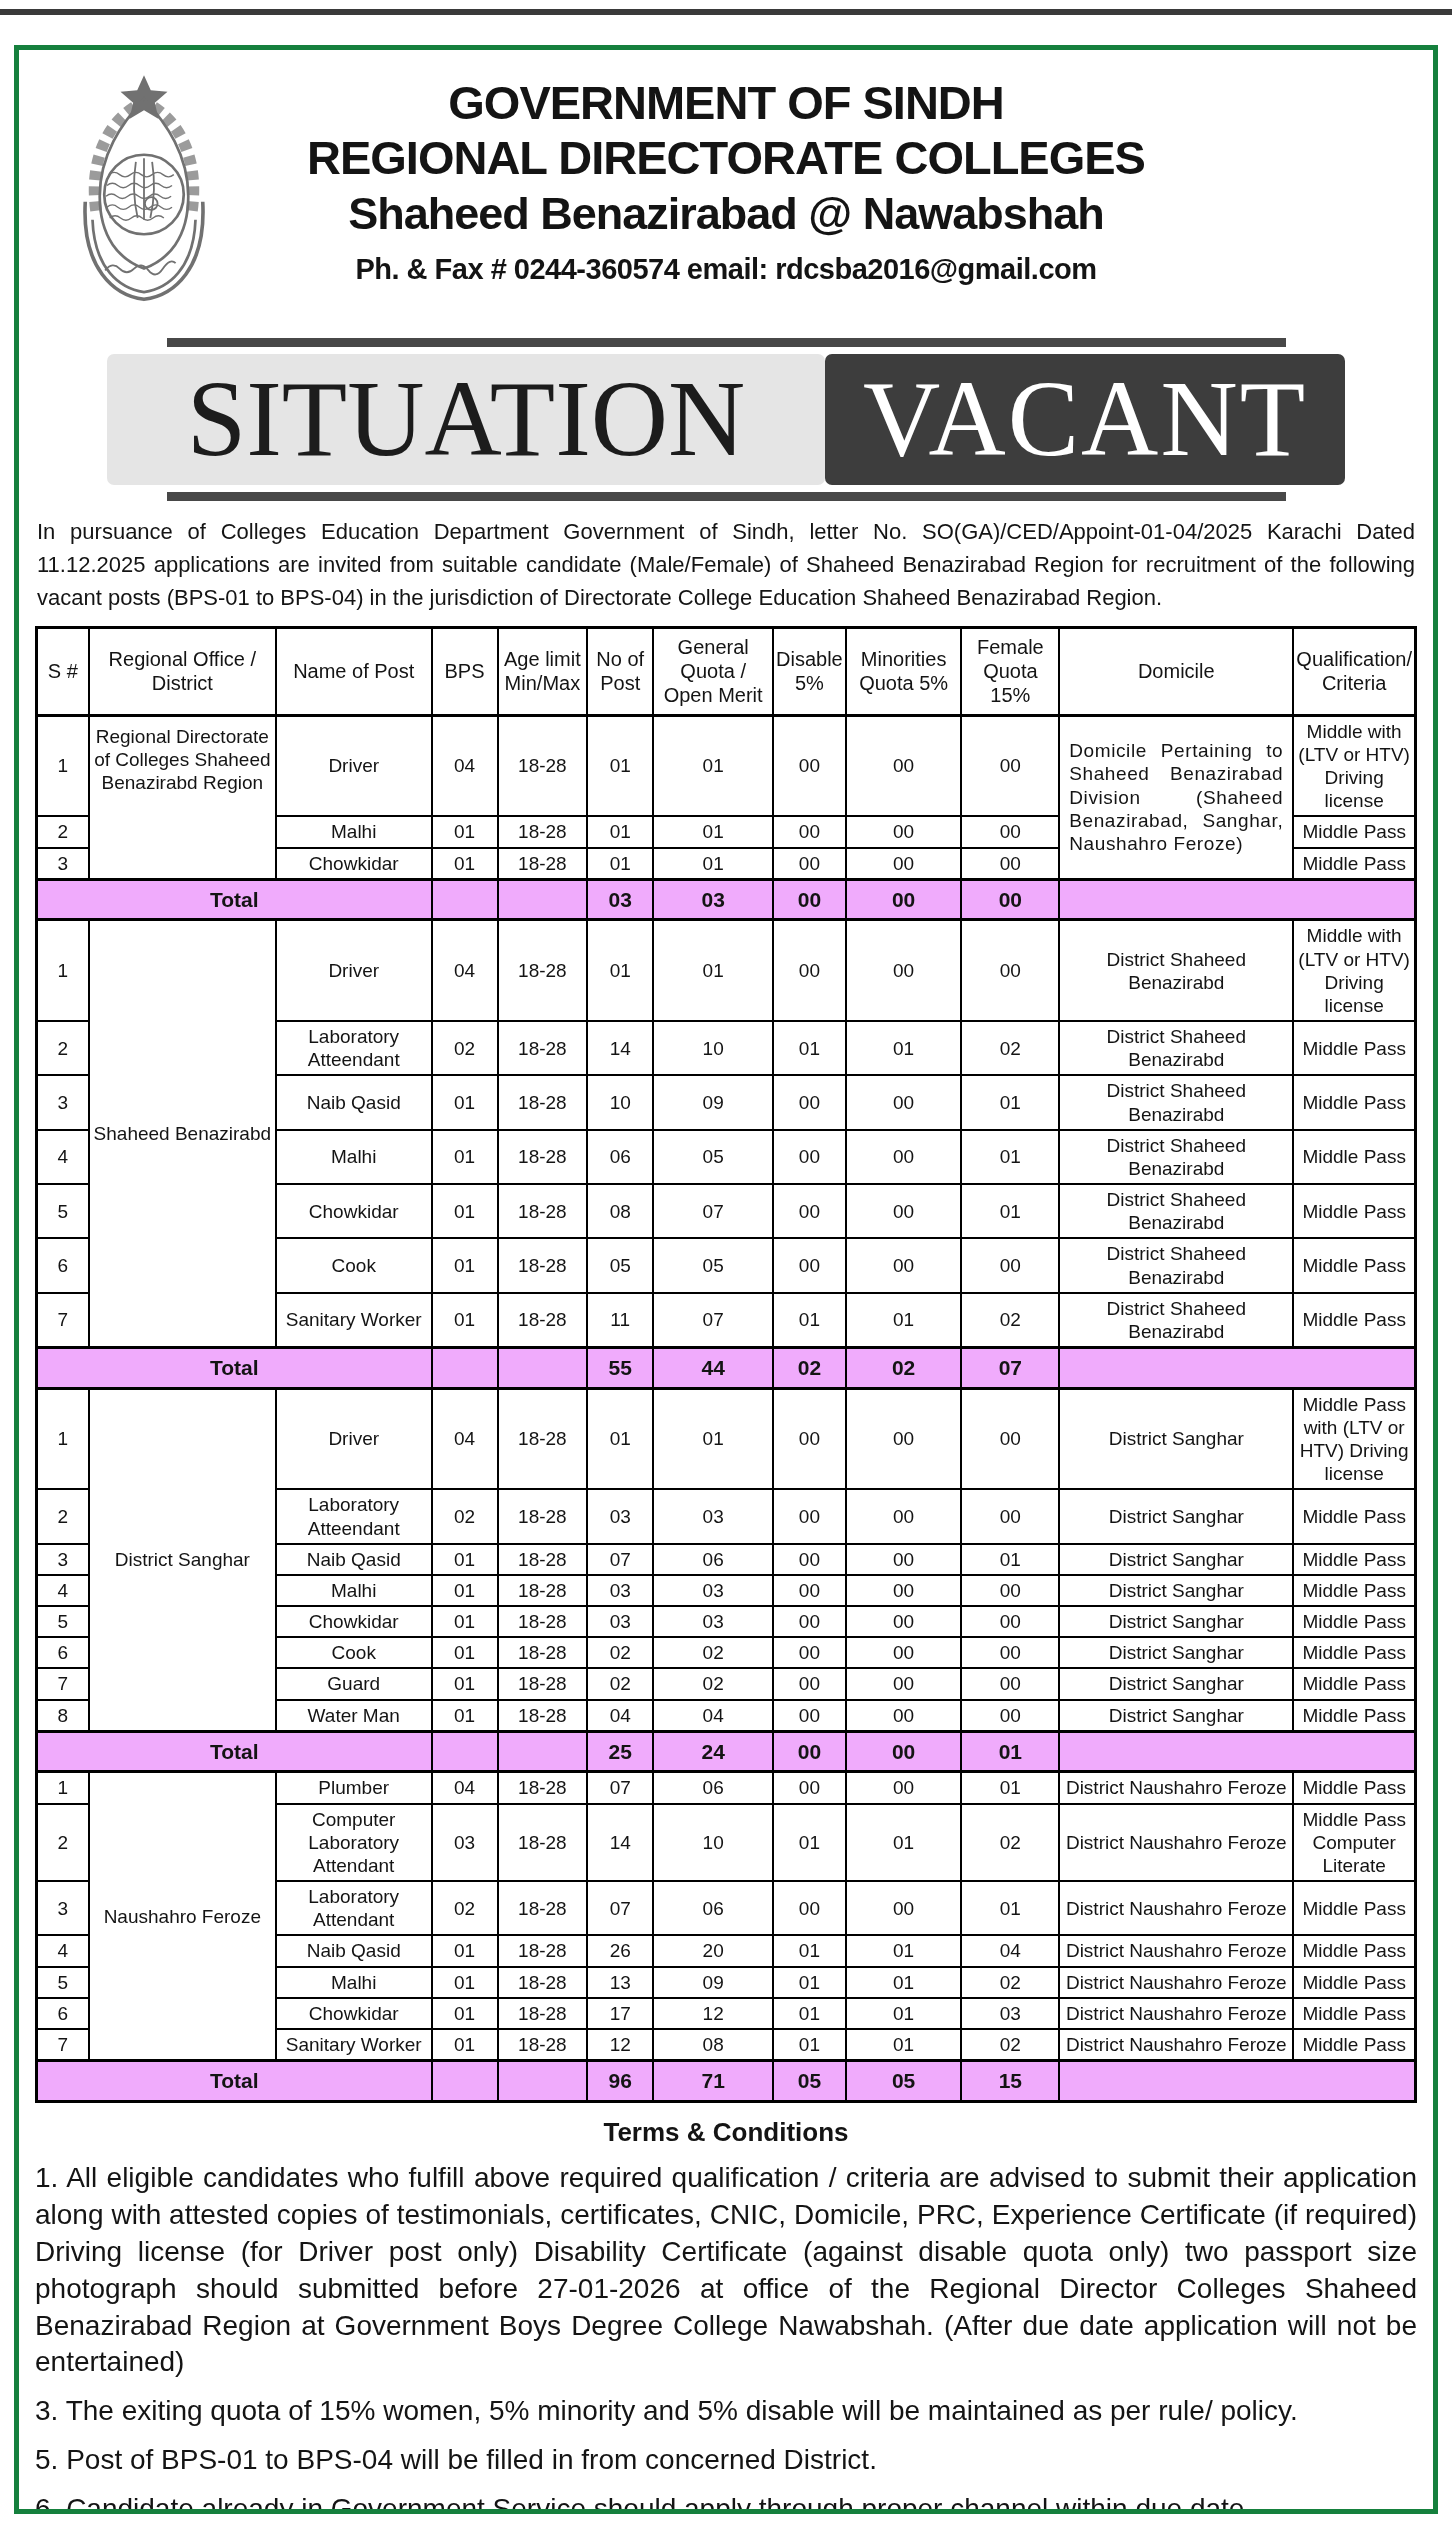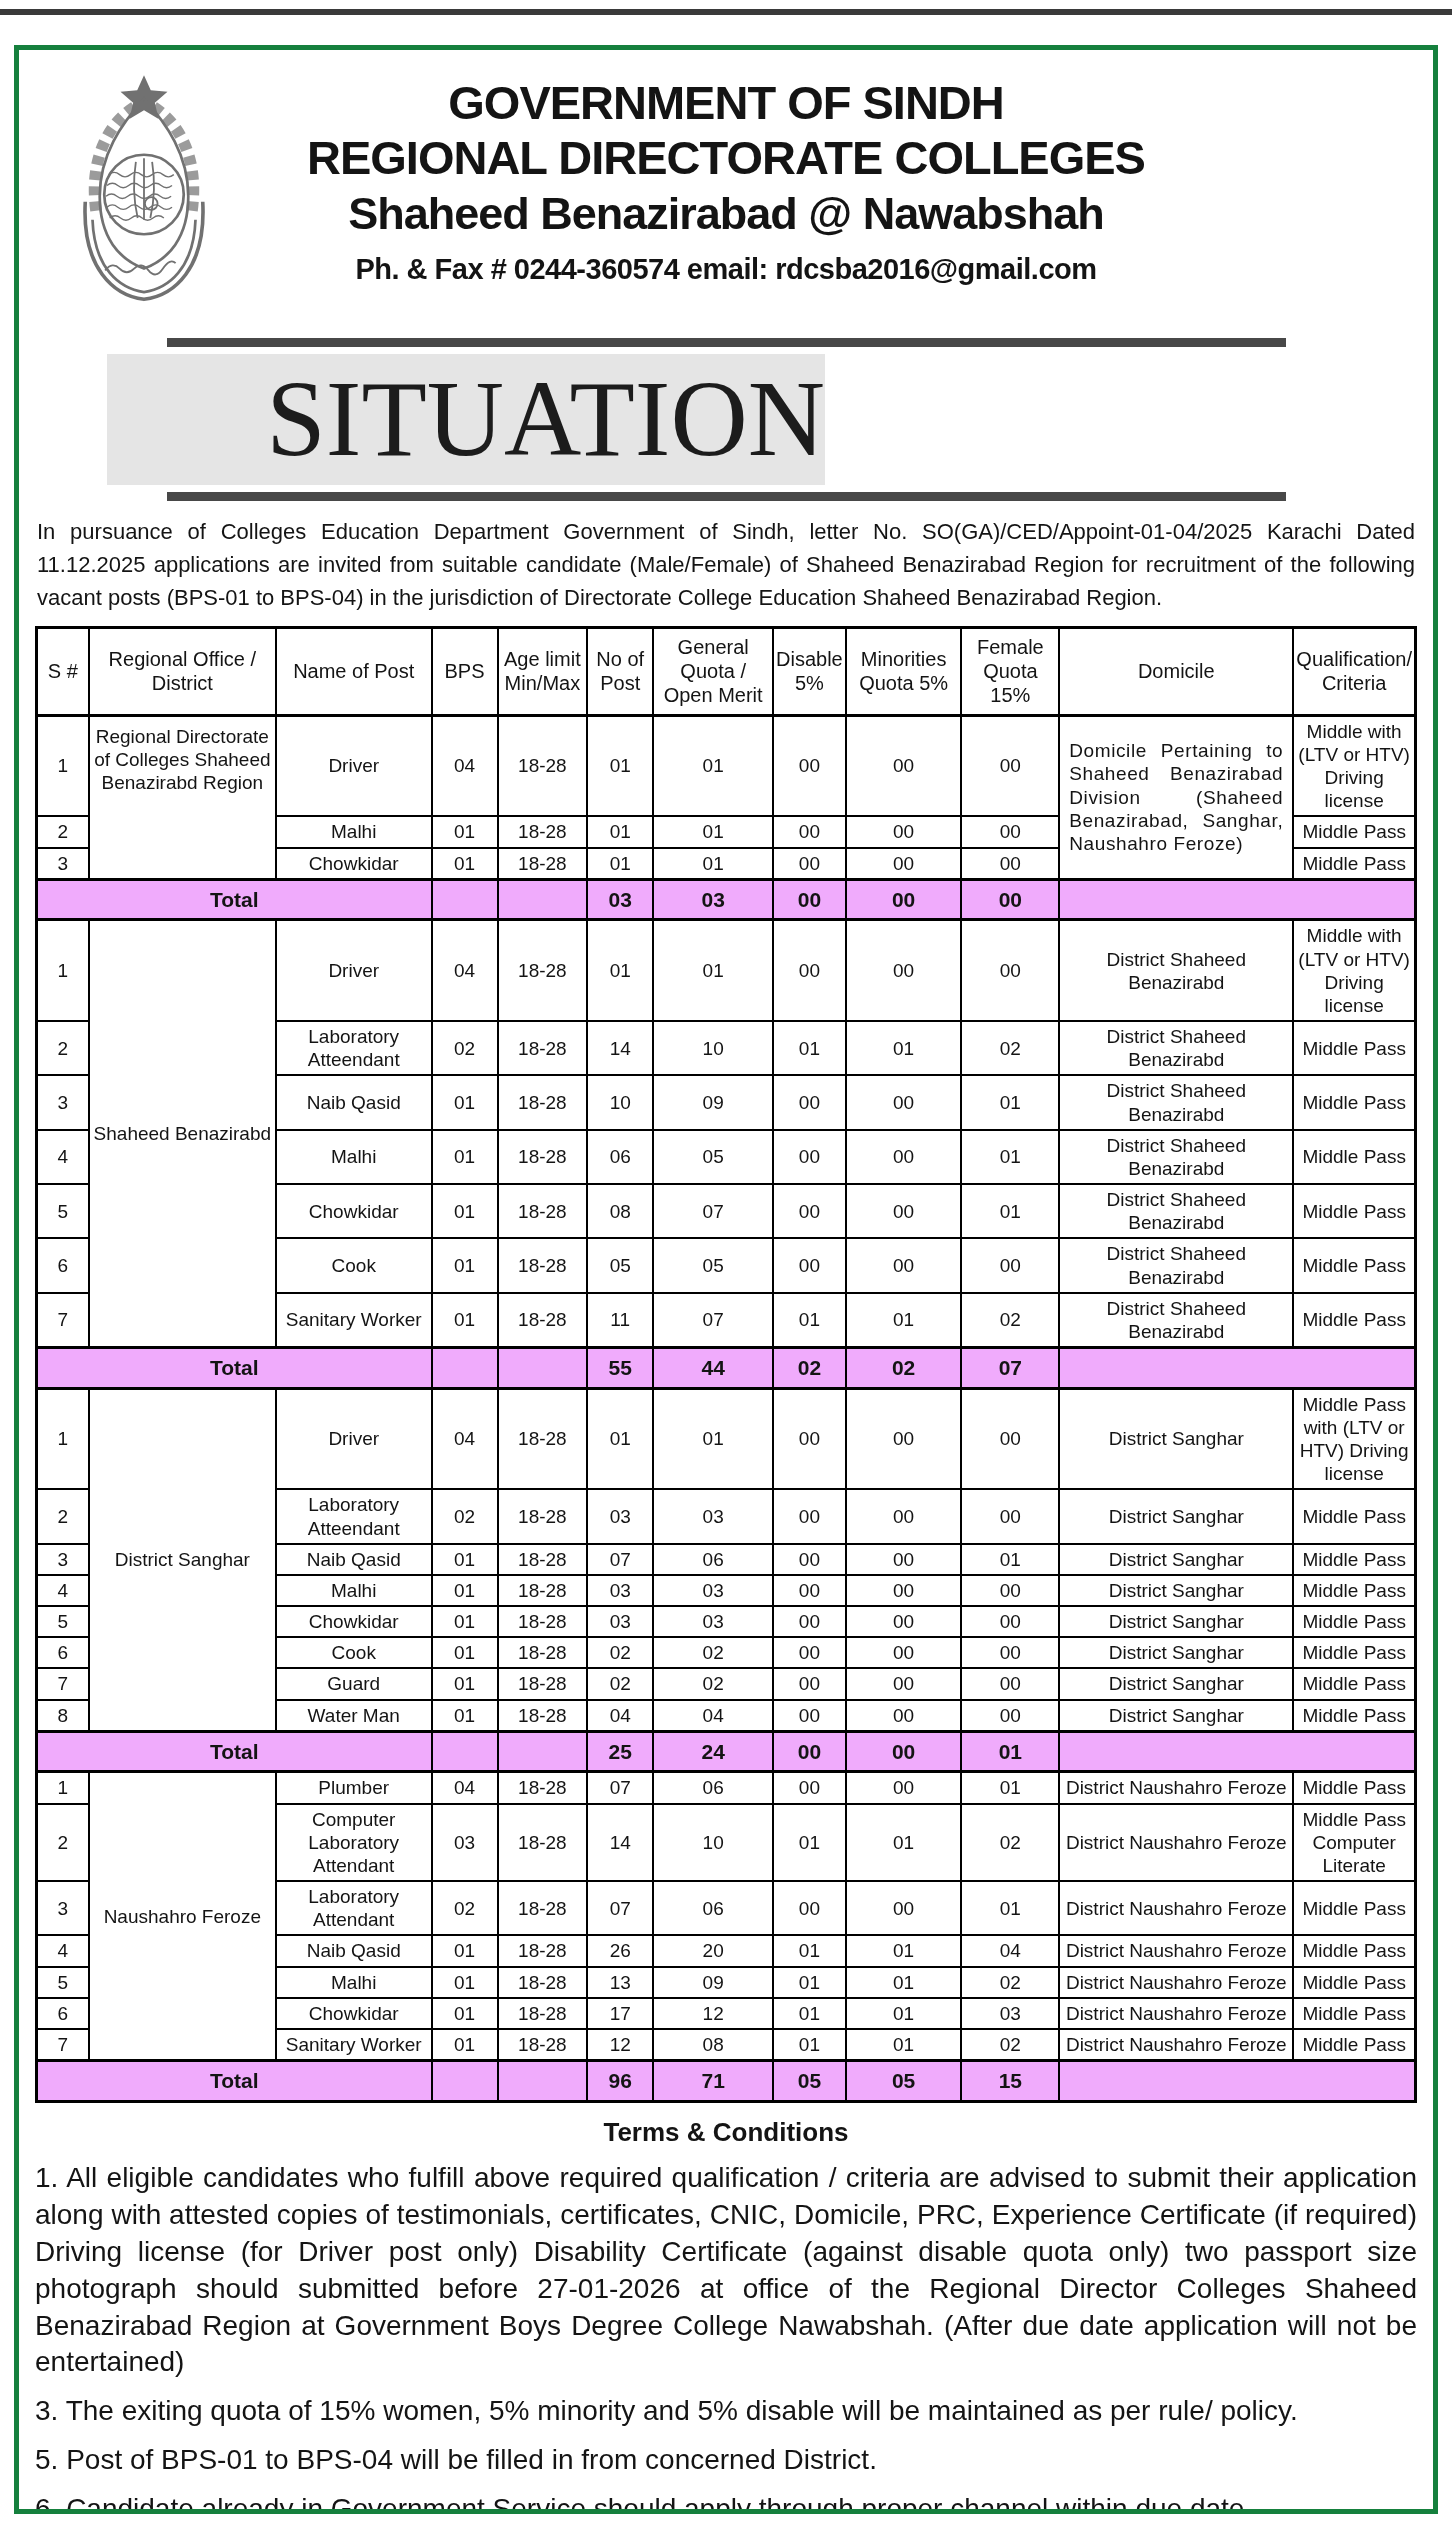--- a/index.html
+++ b/index.html
@@ -16,21 +16,21 @@
   
   .masthead{position:relative;text-align:center;padding-top:26px;min-height:246px;}
   .crest{position:absolute;left:14px;top:18px;}
   .org-line{font-weight:bold;font-size:47px;line-height:1.16;letter-spacing:-1px;}
   .org-line3{font-weight:bold;font-size:45px;line-height:1.2;letter-spacing:-1px;margin-top:2px;}
   .contact-line{font-weight:bold;font-size:29px;margin-top:12px;letter-spacing:-0.5px;}
   
   .banner{margin-top:16px;}
   .banner .bar{height:9px;background:#484848;width:1119px;margin:0 auto;}
   .banner-line{display:flex;width:1238px;margin:7px auto;align-items:stretch;}
-  .banner-word{font-family:"Liberation Serif",serif;font-size:107px;line-height:1.22;text-align:right;}
+  .banner-word{font-family:"Liberation Serif",serif;font-size:107px;line-height:1.22;text-align:center;border-radius:7px;}
   .word-situation{background:#e5e5e5;color:#1c1c1c;flex:0 0 58%;}
   .word-vacant{background:#3d3d3d;color:#ffffff;flex:1;letter-spacing:2px;}
   
   .intro{font-size:22px;line-height:1.5;text-align:justify;margin:14px 2px 12px;}
   
   table.vacancies{width:100%;border-collapse:collapse;border:3px solid #000;}
   .vacancies th,.vacancies td{
     border:2px solid #000;text-align:center;vertical-align:middle;
     padding:3px 3px;font-size:19px;line-height:1.22;
   }
@@ -82,20 +82,21 @@
     <div class="org-line">GOVERNMENT OF SINDH</div>
     <div class="org-line">REGIONAL DIRECTORATE COLLEGES</div>
     <div class="org-line3">Shaheed Benazirabad @ Nawabshah</div>
     <div class="contact-line">Ph. &amp; Fax # 0244-360574 email: rdcsba2016@gmail.com</div>
   </header>
 
   <div class="banner">
     <div class="bar"></div>
     <div class="banner-line">
       <span class="banner-word word-situation">SITUATION</span>
+      <span class="banner-word word-vacant">VACANT</span>
     </div>
     <div class="bar"></div>
   </div>
 
   <p class="intro">In pursuance of Colleges Education Department Government of Sindh, letter No. SO(GA)/CED/Appoint-01-04/2025 Karachi Dated 11.12.2025 applications are invited from suitable candidate (Male/Female) of Shaheed Benazirabad Region for recruitment of the following vacant posts (BPS-01 to BPS-04) in the jurisdiction of Directorate College Education Shaheed Benazirabad Region.</p>
 
   <table class="vacancies">
     <colgroup>
       <col class="col-sno">
         <col class="col-region">

